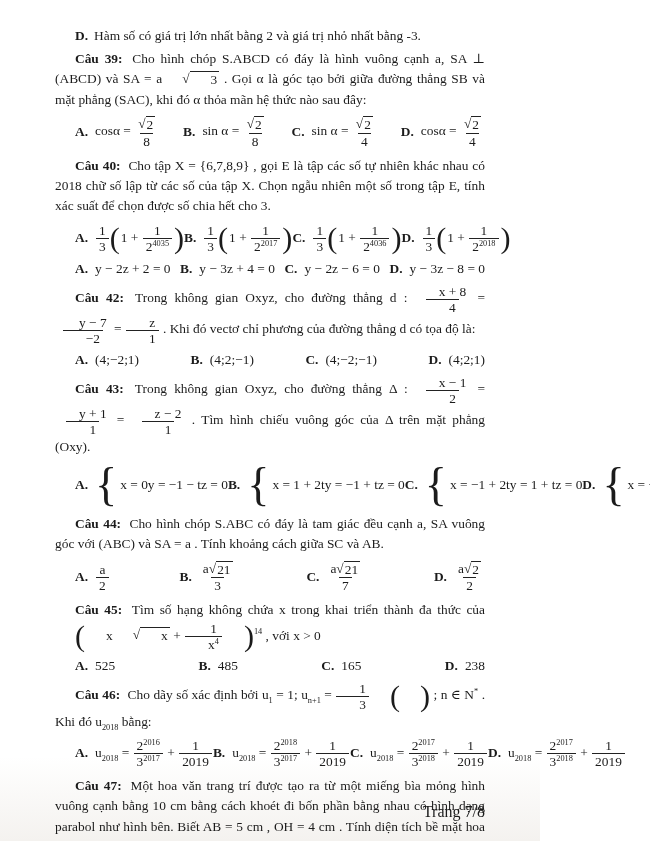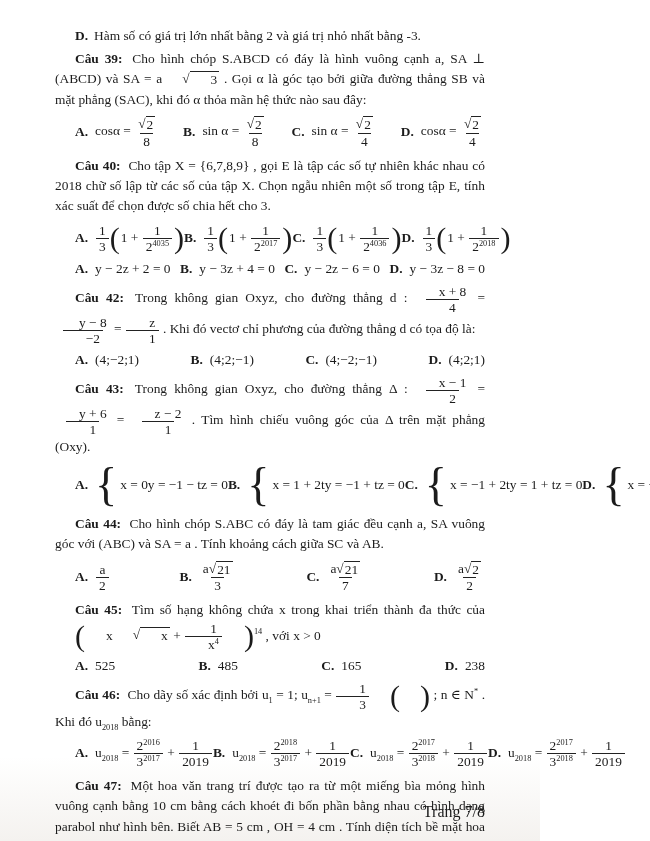--- a/index.html
+++ b/index.html
@@ -209,21 +209,21 @@
     <span class="opt-math">y − 3z − 8 = 0</span>
   </div>
 </div>
   </div>
 
   <div class="question">
     <p class="q-text"><b class="q-label">Câu 42: </b><span class="q-body">Trong không gian Oxyz, cho đường thẳng d : <span class="mfrac">
               <span class="mnum">x + 8</span>
               <span class="mden">4</span>
             </span> = <span class="mfrac">
-              <span class="mnum">y − 8</span>
+              <span class="mnum">y − 7</span>
               <span class="mden">−2</span>
             </span> = <span class="mfrac">
               <span class="mnum">z</span>
               <span class="mden">1</span>
             </span> . Khi đó vectơ chỉ phương của đường thẳng d có tọa độ là:</span></p>
     <div class="opts">
   <div class="opt">
     <b class="opt-letter">A.</b>
     <span class="opt-math">(4;−2;1)</span>
   </div>
@@ -243,21 +243,21 @@
     <span class="opt-math">(4;2;1)</span>
   </div>
 </div>
   </div>
 
   <div class="question">
     <p class="q-text"><b class="q-label">Câu 43: </b><span class="q-body">Trong không gian Oxyz, cho đường thẳng Δ : <span class="mfrac">
               <span class="mnum">x − 1</span>
               <span class="mden">2</span>
             </span> = <span class="mfrac">
-              <span class="mnum">y + 6</span>
+              <span class="mnum">y + 1</span>
               <span class="mden">1</span>
             </span> = <span class="mfrac">
               <span class="mnum">z − 2</span>
               <span class="mden">1</span>
             </span> . Tìm hình chiếu vuông góc của Δ trên mặt phẳng (Oxy).</span></p>
     <div class="opts">
   <div class="opt">
     <b class="opt-letter">A.</b>
     <span class="opt-math"><span class="mcases">
                 <span class="mbrace">{</span>

